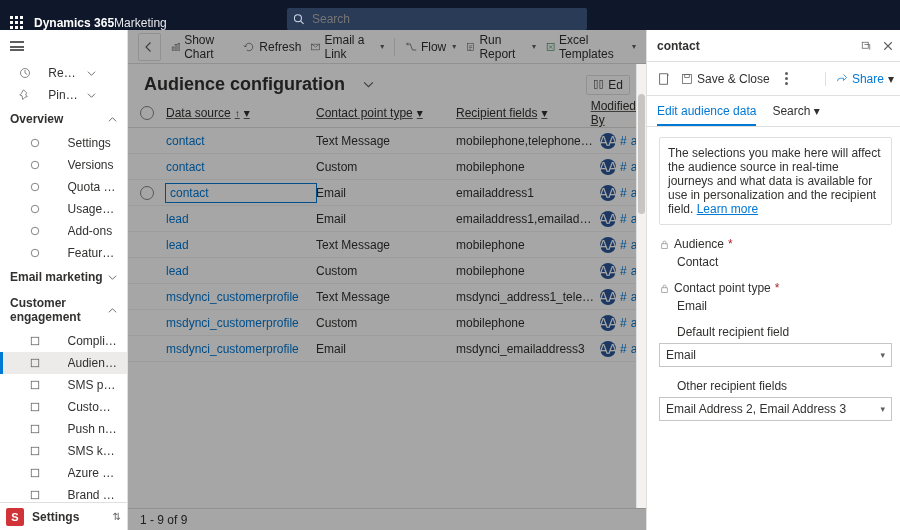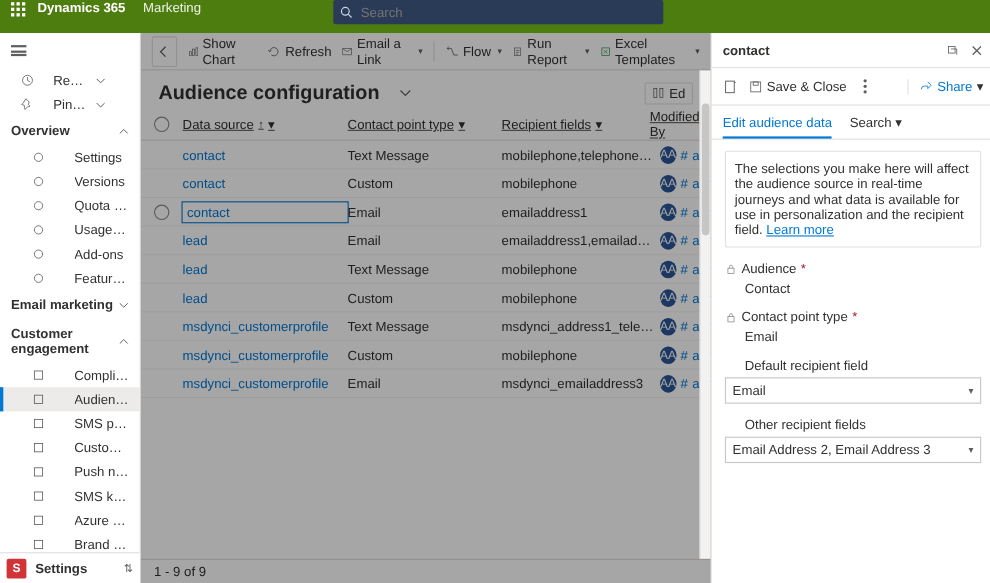--- a/index.html
+++ b/index.html
@@ -9,26 +9,26 @@
     --panel-w:258px;
     --text:#323130;
     --muted:#605e5c;
     --link:#0078d4;
     --border:#e1dfdd;
     --bg:#fff;
   }
   *{box-sizing:border-box;font-family:"Segoe UI",SegoeUI,Arial,sans-serif;font-size:12px;color:var(--text);}
   body{margin:0;width:900px;height:530px;overflow:hidden;background:var(--bg);}
   
-  .appbar{height:var(--header-h);background:#4d7c0f;color:#fff;display:flex;align-items:flex-start;padding:0 8px;}
+  .appbar{height:var(--header-h);background:#0f172a;color:#fff;display:flex;align-items:flex-end;padding:0 8px;}
   .appbar *{color:#fff;}
   .waffle{width:16px;height:16px;display:flex;flex-wrap:wrap;gap:2px;align-content:center;justify-content:center;}
   .waffle i{display:block;width:3px;height:3px;background:#fff;}
   .appbar .title{font-weight:600;margin-left:10px;}
-  .appbar .area{margin-left:16px;opacity:.9;}
+  .appbar .area{margin-left:0;opacity:.9;}
   .search{margin-left:120px;width:300px;height:22px;background:#2a3b57;border-radius:2px;display:flex;align-items:center;padding:0 6px;color:#cfd6e6;}
   .search svg{margin-right:6px;}
   .search input{background:transparent;border:0;outline:0;color:#cfd6e6;font-size:12px;width:100%;}
   
   .shell{display:flex;height:calc(530px - var(--header-h));}
   .sidebar{width:var(--sidebar-w);border-right:1px solid var(--border);display:flex;flex-direction:column;position:relative;}
   .navbtn{height:32px;display:flex;align-items:center;padding:0 10px;}
   .hamb{width:14px;height:10px;border-top:2px solid #605e5c;border-bottom:2px solid #605e5c;position:relative;}
   .hamb::after{content:"";position:absolute;left:0;right:0;top:3px;height:2px;background:#605e5c;}
   .sb-head{display:flex;align-items:center;justify-content:space-between;padding:6px 10px;color:#323130;font-weight:600;font-size:12px;}
@@ -56,21 +56,21 @@
   .ghead .gh{color:#605e5c;display:flex;align-items:center;gap:4px;text-decoration:underline;}
   .ghead .gh.last{justify-content:flex-end;padding-right:4px;}
   .ghead .arrow{font-size:10px;}
   .grow{border-bottom:1px solid #f3f2f1;font-size:12px;}
   .grow.sel .c2 span{outline:1px solid #0078d4;background:#fff;display:block;padding:2px 4px;min-height:18px;}
   .c1{display:flex;justify-content:center;color:#8a8886;}
   .circle{width:14px;height:14px;border:1px solid #8a8886;border-radius:50%;}
   .lnk{color:var(--link);}
   .c4{white-space:nowrap;overflow:hidden;text-overflow:ellipsis;}
   .c5{display:flex;align-items:center;gap:4px;padding-left:4px;}
-  .av{width:16px;height:16px;border-radius:50%;background:#2b5797;color:#fff;display:flex;align-items:center;justify-content:center;font-size:11px;}
+  .av{width:16px;height:16px;border-radius:50%;background:#2b5797;color:#fff;display:flex;align-items:center;justify-content:center;font-size:14px;}
   .statusbar{margin-top:auto;height:22px;border-top:1px solid var(--border);display:flex;align-items:center;padding:0 12px;color:#605e5c;}
   .vscroll{position:absolute;top:var(--cmdbar-h);bottom:22px;right:calc(var(--panel-w));width:10px;background:#f3f2f1;border-left:1px solid var(--border);}
   .vscroll .thumb{position:absolute;left:1px;right:1px;top:30px;height:120px;background:#c8c6c4;border-radius:4px;}
   .main-wrap{position:relative;flex:1;display:flex;min-height:0;}
   .content{flex:1;display:flex;flex-direction:column;min-width:0;position:relative;}
   .dimmer{position:absolute;inset:0;background:rgba(0,0,0,.35);pointer-events:none;}
   
   .panel{width:var(--panel-w);border-left:1px solid var(--border);display:flex;flex-direction:column;background:#fff;}
   .panel-head{height:32px;display:flex;align-items:center;padding:0 10px;border-bottom:1px solid var(--border);}
   .panel-head h3{font-weight:600;margin:0;}

